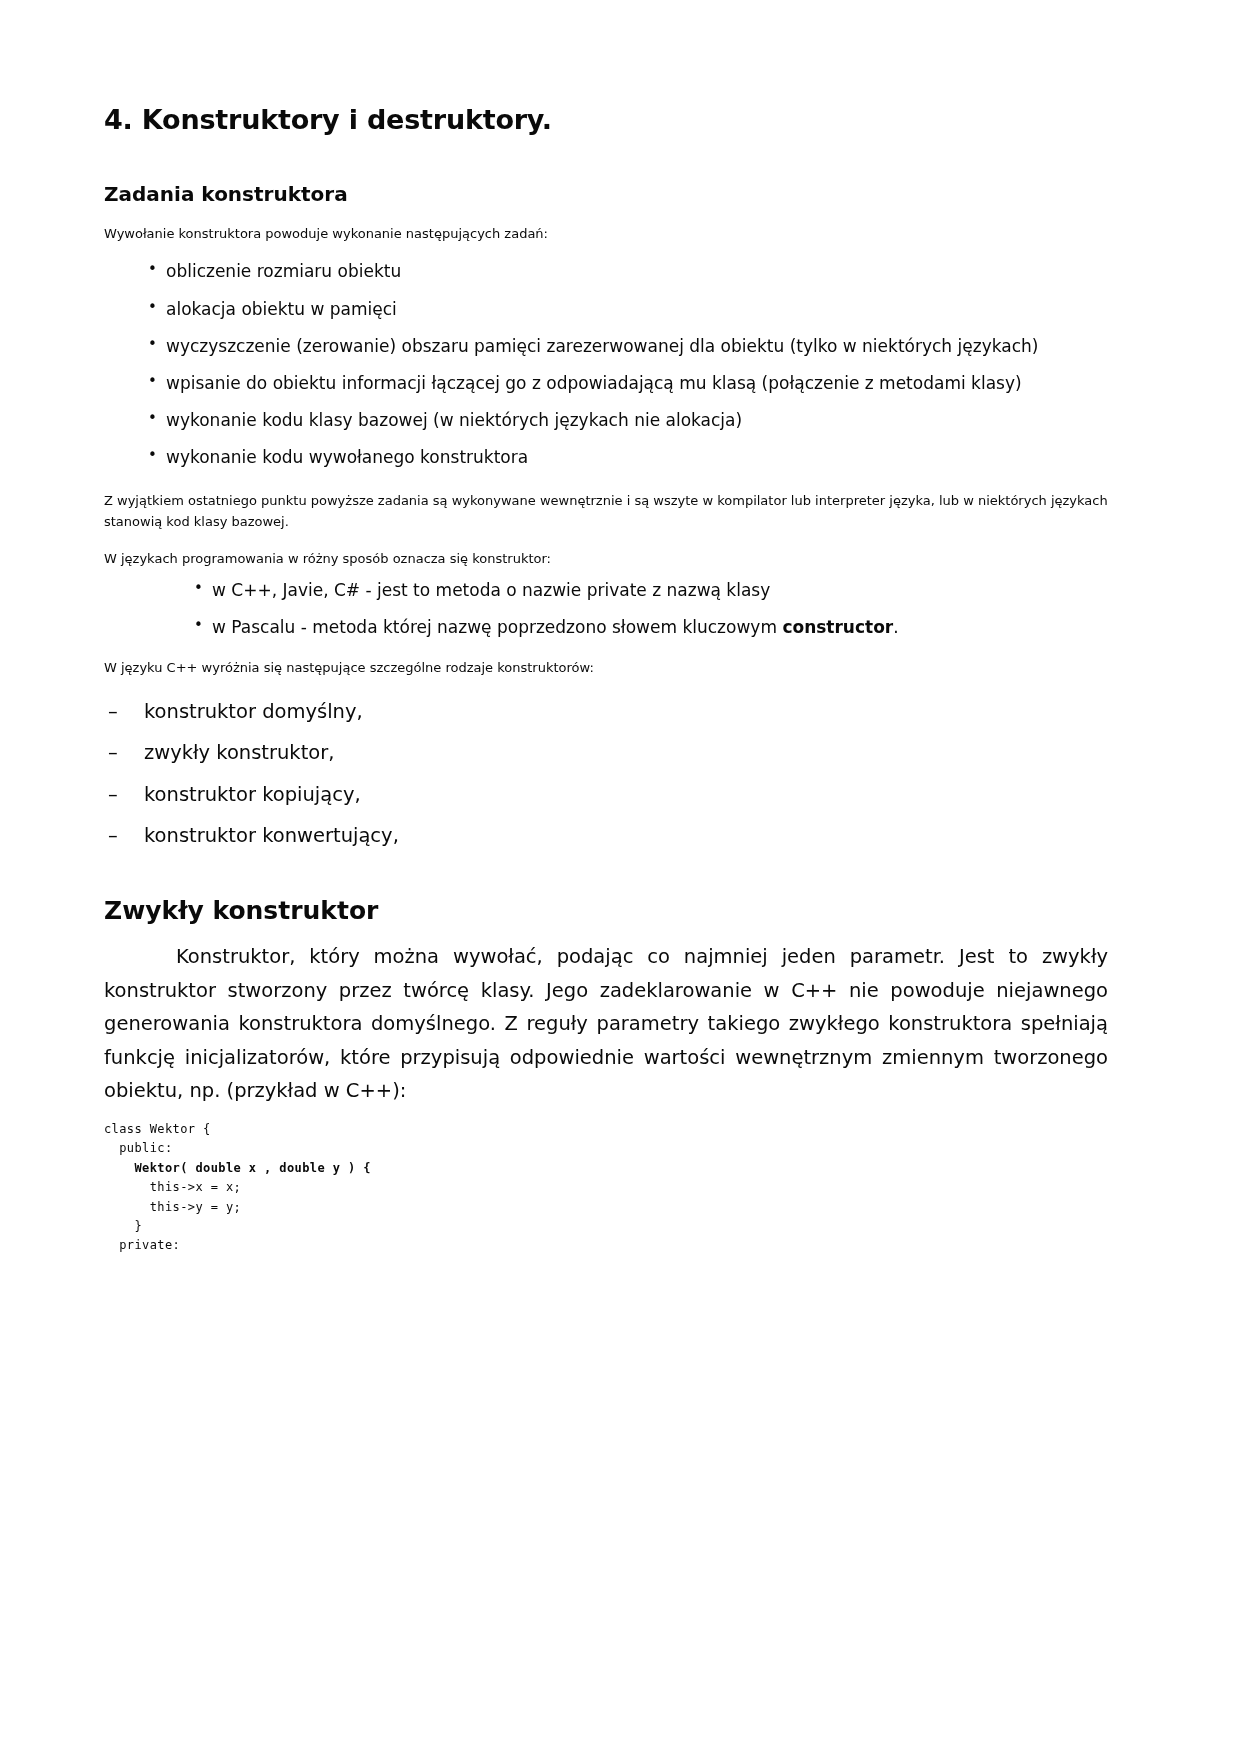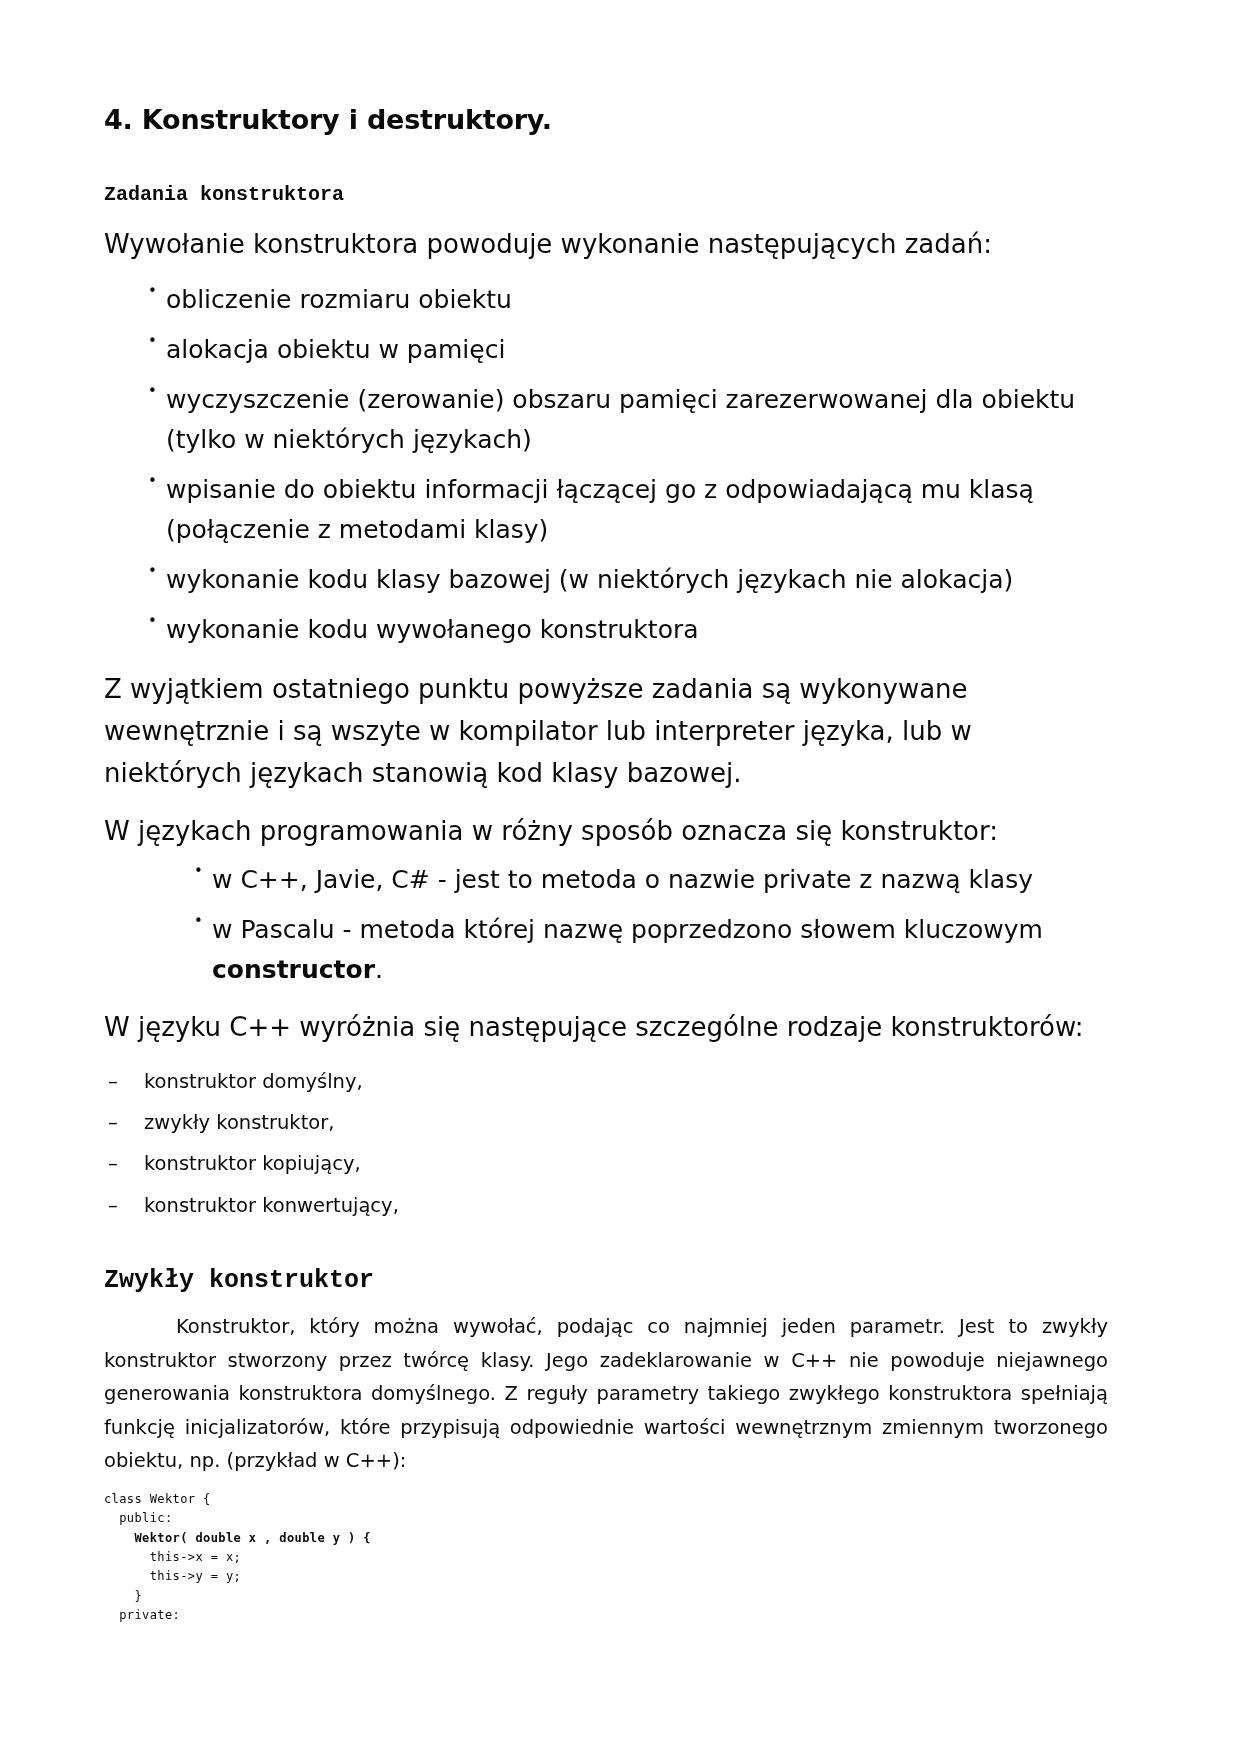--- a/index.html
+++ b/index.html
@@ -28,48 +28,47 @@
     font-weight: bold;
     letter-spacing: -0.2px;
     margin: 0 0 46px 0;
     line-height: 1.2;
   }
   h2.section-head {
     font-size: 20px;
     font-weight: bold;
     margin: 0 0 9px 0;
     line-height: 1.25;
-    font-family: Liberation Mono, monospace;
   }
   h2.section-head.big {
     font-size: 25px;
     margin: 44px 0 14px 0;
   }
   p.para {
-    font-size: 26px;
+    font-size: 13px;
     line-height: 1.62;
     margin: 16px 0 14px 0;
   }
   p.para.tight { margin-bottom: 6px; }
   p.justify {
     text-align: justify;
     text-indent: 72px;
     margin: 0 0 12px 0;
     font-size: 19.5px;
     line-height: 1.72;
   }
   ul.bullets {
     list-style: none;
     margin: 14px 0 18px 0;
     padding: 0;
   }
   ul.bullets.indent-deep { margin: 8px 0 16px 0; }
   ul.bullets li {
     position: relative;
-    font-size: 25px;
+    font-size: 17px;
     line-height: 1.6;
     padding-left: 62px;
     margin-bottom: 10px;
   }
   ul.bullets.indent-deep li { padding-left: 108px; }
   ul.bullets li::before {
     content: "\2022";
     position: absolute;
     left: 44px;
     top: -1px;

